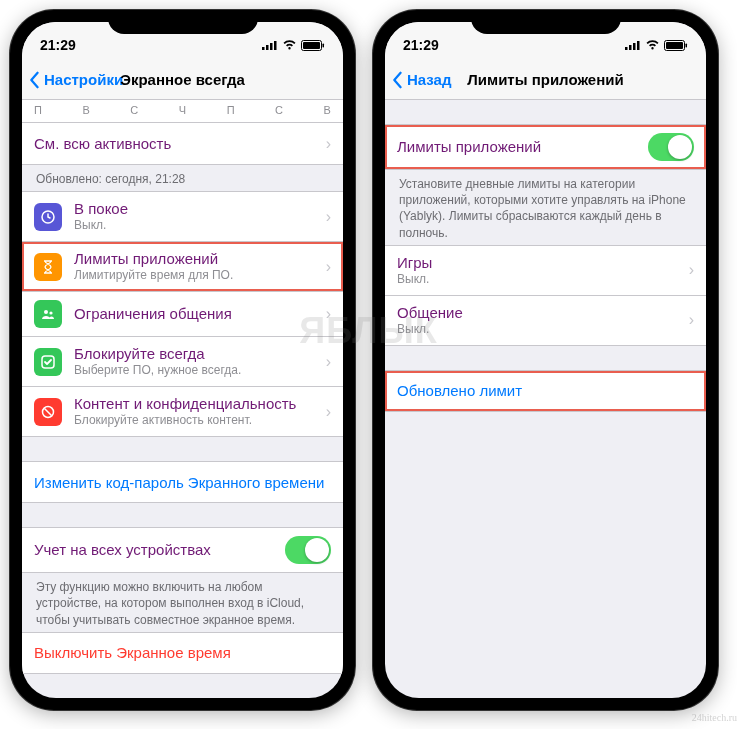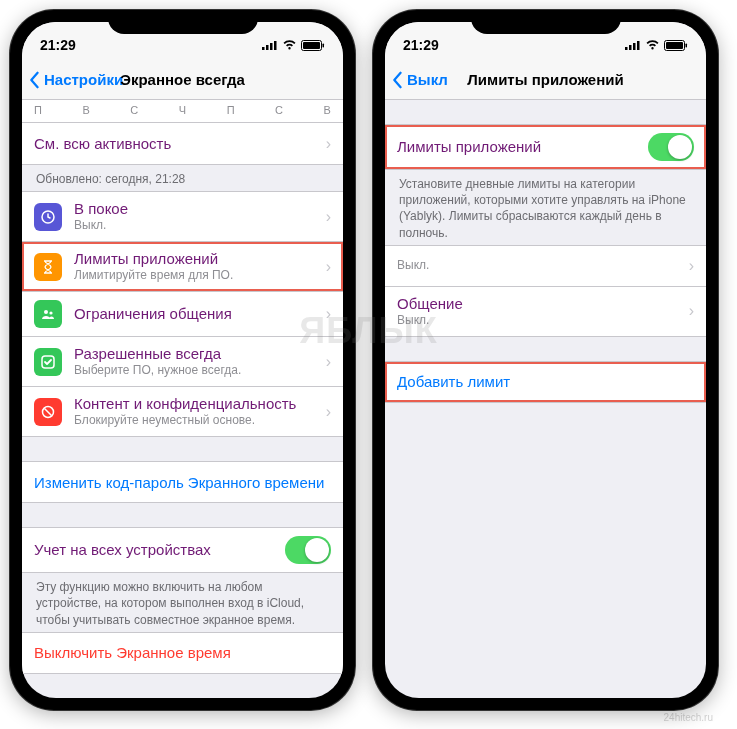--- a/index.html
+++ b/index.html
@@ -21,24 +21,25 @@
       font-size: 36px;
       color: rgba(128,128,128,0.18);
       font-weight: 700;
       pointer-events: none;
       z-index: 100;
       letter-spacing: 1px;
     }
     .corner-wm {
       position: absolute;
       bottom: 6px;
-      right: 24px;
+      right: 0;
       font-size: 10px;
       color: rgba(128,128,128,0.35);
       pointer-events: none;
+      font-family: Liberation Serif, serif;
     }
     .phone {
       width: 345px;
       height: 700px;
       background: #000;
       border-radius: 44px;
       padding: 12px;
       box-shadow: 0 0 0 1px #333, 0 4px 20px rgba(0,0,0,0.3);
       position: relative;
     }
@@ -265,36 +266,36 @@
       </div>
 
       <div class="cell">
         <div class="cell-icon ic-green2">
           <svg class="icon-inner" width="16" height="16" viewBox="0 0 16 16">
               <rect x="2" y="2" width="12" height="12" rx="3" stroke="#fff" stroke-width="1.5" fill="none"></rect>
               <path d="M5 8l2 2 4-4" stroke="#fff" stroke-width="1.8" fill="none" stroke-linecap="round" stroke-linejoin="round"></path>
             </svg>
         </div>
         <div class="cell-body">
-          <div class="cell-title">Разрешенные всегда</div>
+          <div class="cell-title">Блокируйте всегда</div>
           <div class="cell-sub">Выберите ПО, нужное всегда.</div>
         </div>
         <span class="chevron">›</span>
       </div>
 
       <div class="cell">
         <div class="cell-icon ic-red">
           <svg class="icon-inner" width="16" height="16" viewBox="0 0 16 16">
               <circle cx="8" cy="8" r="5.5" stroke="#fff" stroke-width="1.5" fill="none"></circle>
               <path d="M4.5 4.5l7 7" stroke="#fff" stroke-width="1.5"></path>
             </svg>
         </div>
         <div class="cell-body">
           <div class="cell-title">Контент и конфиденциальность</div>
-          <div class="cell-sub">Блокируйте неуместный основе.</div>
+          <div class="cell-sub">Блокируйте активность контент.</div>
         </div>
         <span class="chevron">›</span>
       </div>
 
       <div class="group-gap"></div>
       <div class="cell first-in-group">
         <span class="link-cell">Изменить код-пароль Экранного времени</span>
       </div>
 
       <div class="group-gap"></div>
@@ -339,48 +340,49 @@
               <rect x="21.5" y="3.5" width="1.5" height="4" rx="0.7" fill="#000"></rect>
             </svg>
         </span>
       </div>
     </div>
     <div class="nav-bar">
       <div class="nav-back">
         <svg viewBox="0 0 12 20">
             <path d="M10 2L3 10l7 8" stroke="#007aff" stroke-width="2.5" fill="none" stroke-linecap="round" stroke-linejoin="round"></path>
           </svg>
-        <span>Выкл</span>
+        <span>Назад</span>
       </div>
       <div class="nav-title">Лимиты приложений</div>
     </div>
     <div class="content">
 
       <div class="group-gap"></div>
       <div class="cell first-in-group highlight">
         <div class="cell-body">
             <div class="cell-title">Лимиты приложений</div>
           </div>
         <div class="toggle"></div>
       </div>
       <div class="group-footer">Установите дневные лимиты на категории приложений, которыми хотите управлять на iPhone (Yablyk). Лимиты сбрасываются каждый день в полночь.</div>
 
       <div class="cell first-in-group">
         <div class="cell-body">
+          <div class="cell-title">Игры</div>
           <div class="cell-sub">Выкл.</div>
         </div>
         <span class="chevron">›</span>
       </div>
       <div class="cell">
         <div class="cell-body">
           <div class="cell-title">Общение</div>
           <div class="cell-sub">Выкл.</div>
         </div>
         <span class="chevron">›</span>
       </div>
 
       <div class="group-gap"></div>
       <div class="cell first-in-group highlight">
-        <span class="link-cell">Добавить лимит</span>
+        <span class="link-cell">Обновлено лимит</span>
       </div>
     </div>
   </div>
 </div>
 
 </body></html>

